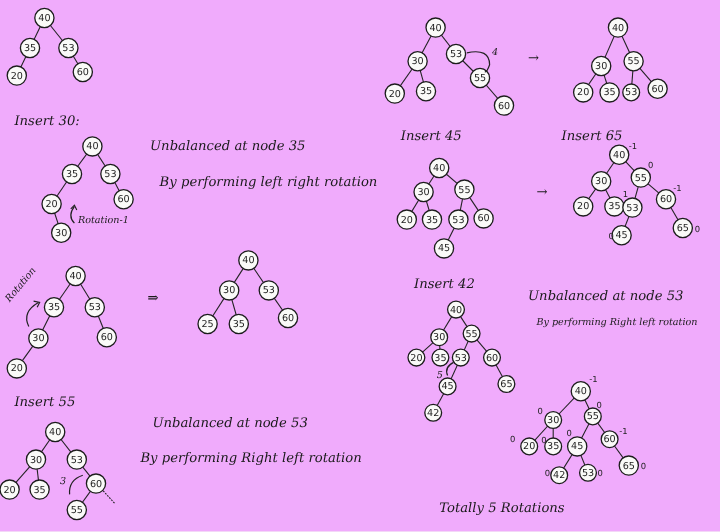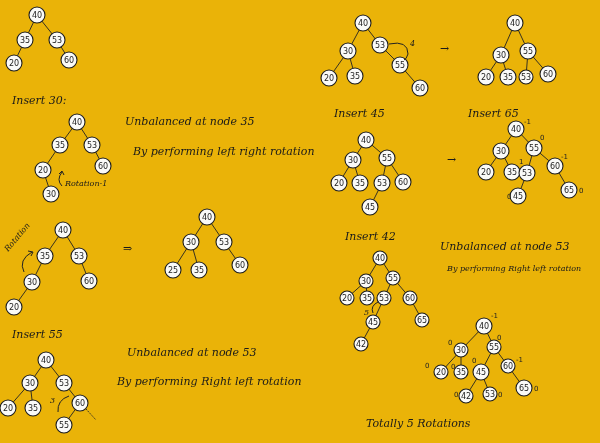--- a/index.html
+++ b/index.html
@@ -1,16 +1,16 @@
 <!DOCTYPE html>
 <html><head>
 <meta charset="utf-8">
 <style>
   html, body { margin: 0; padding: 0; background: #f6f6f4; }
-  #canvas { position: relative; width: 600px; height: 443px; overflow: hidden; background: #eab308; }
+  #canvas { position: relative; width: 600px; height: 443px; overflow: hidden; background: #f0abfc; }
   svg { position: absolute; left: 0; top: 0; }
   .node circle { fill: #fafaf8; stroke: #1c1c1c; stroke-width: 1.1; }
   .node text { font-family: "DejaVu Sans", sans-serif; font-size: 8px; fill: #1c1c1c; text-anchor: middle; dominant-baseline: central; }
   .edge { stroke: #222; stroke-width: 0.9; }
   .note { font-family: "DejaVu Serif", serif; font-size: 11px; fill: #1a1a1a; font-style: italic; }
   .note-sm { font-family: "DejaVu Serif", serif; font-size: 8px; fill: #1a1a1a; font-style: italic; }
   .bf { font-family: "DejaVu Sans", sans-serif; font-size: 7px; fill: #222; }
   .arrow { stroke: #222; stroke-width: 1; fill: none; }
 </style>
 </head>

